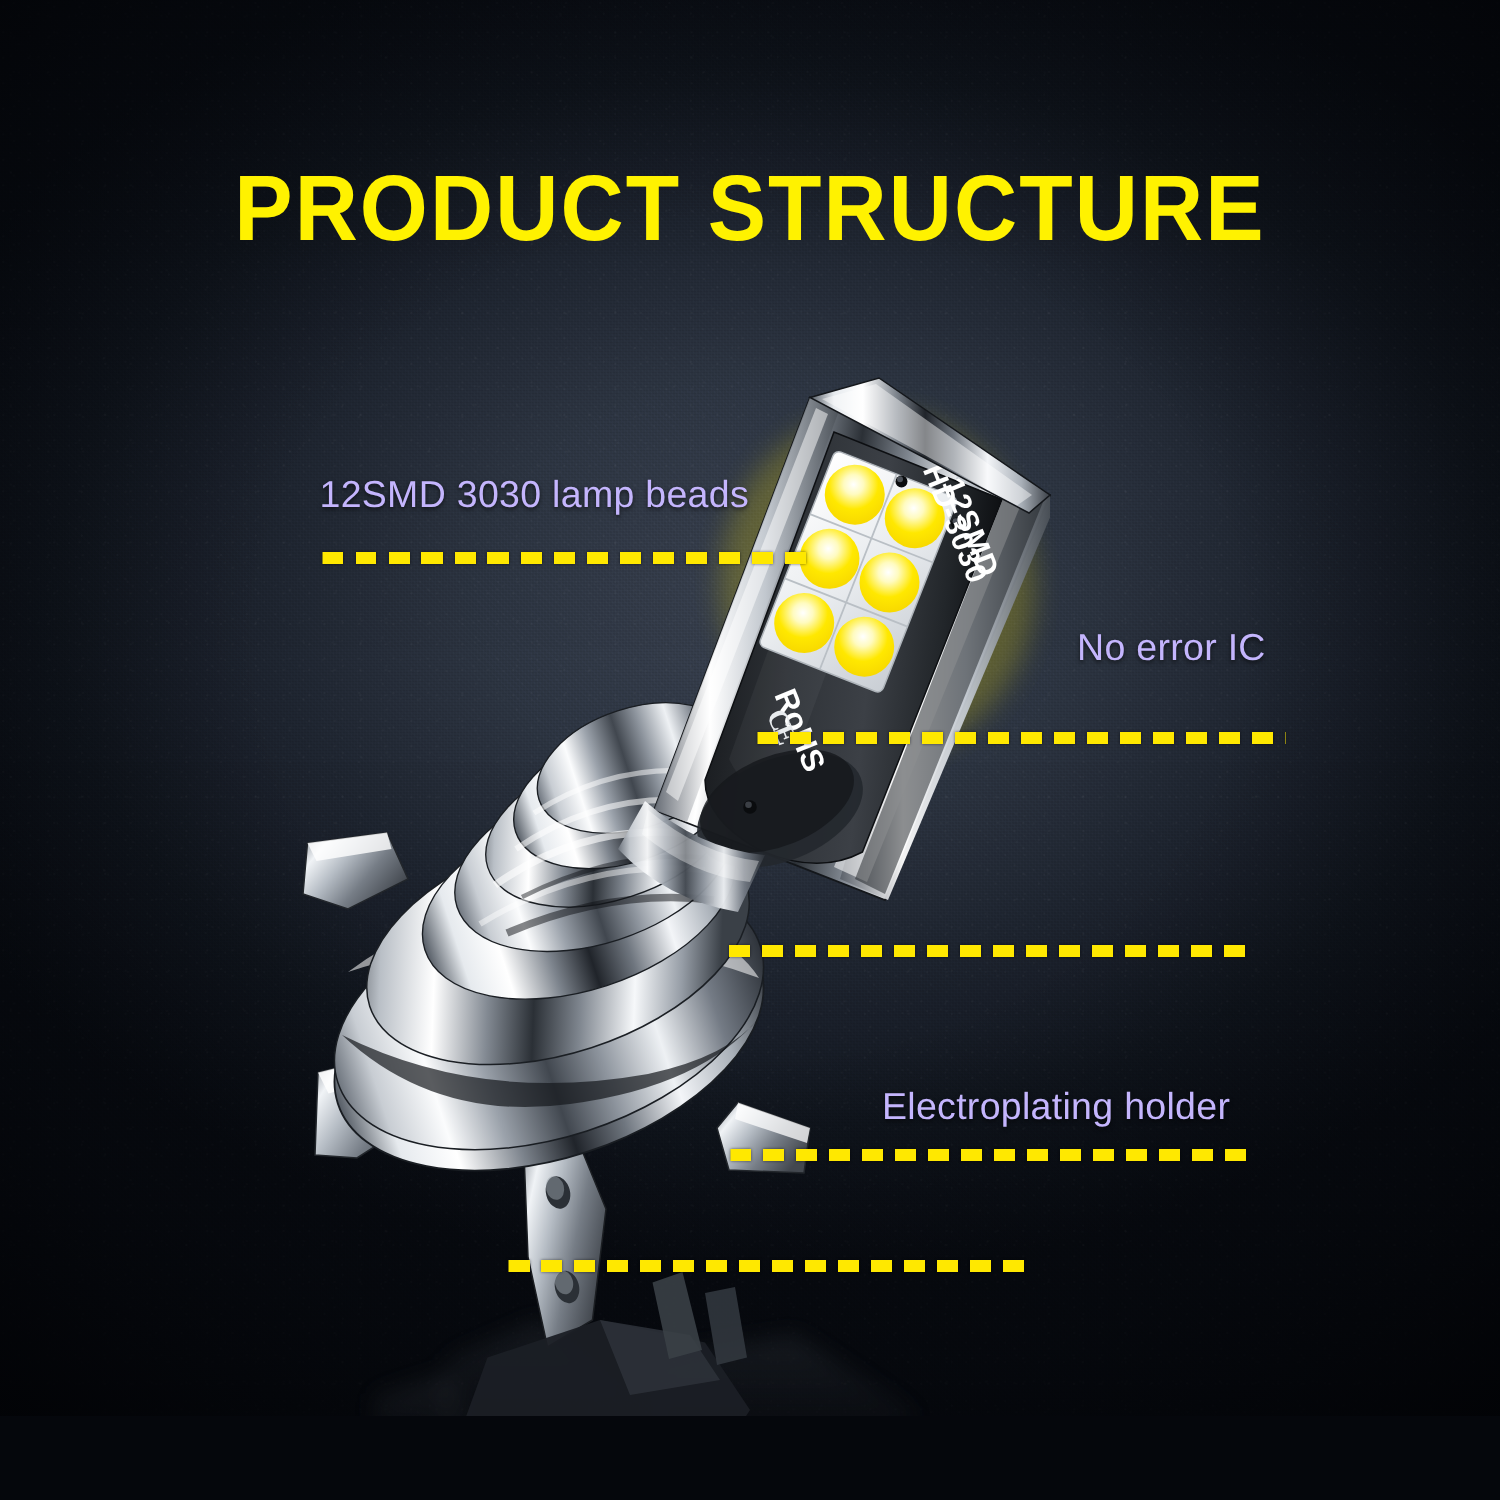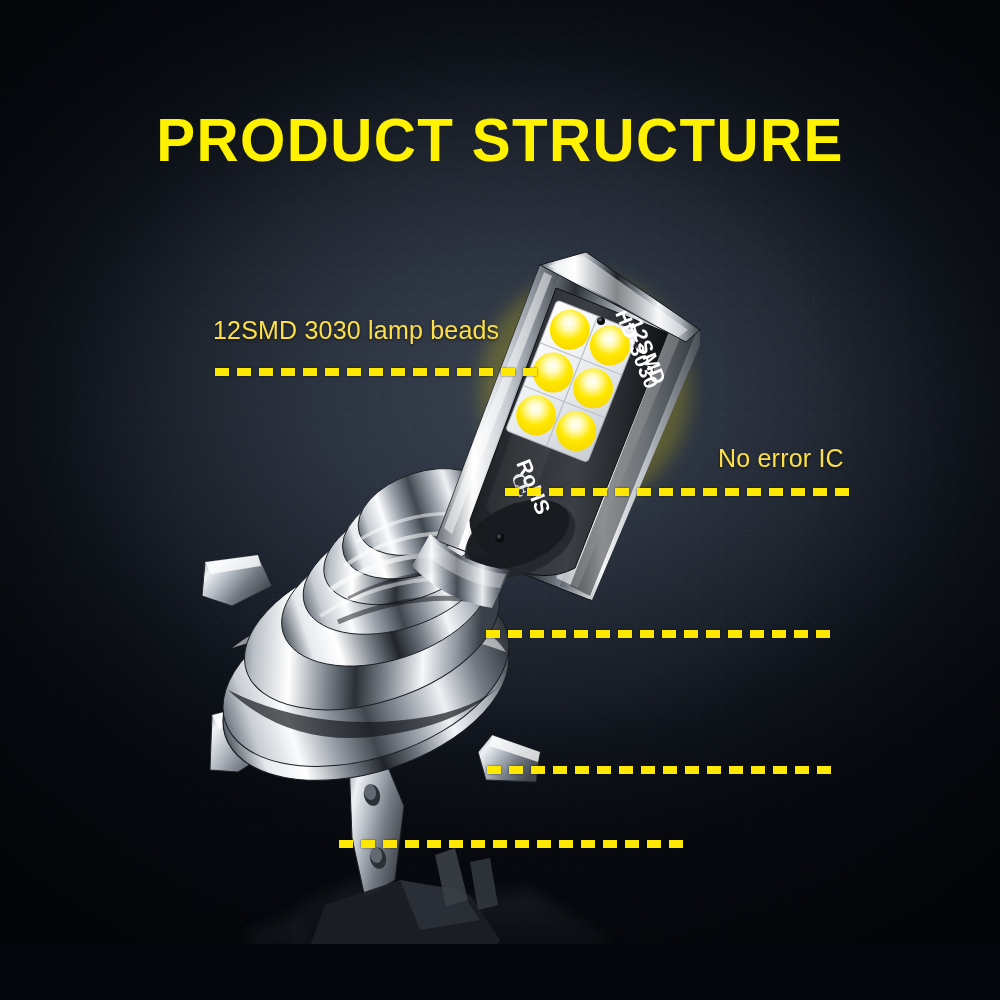--- a/index.html
+++ b/index.html
@@ -59,21 +59,21 @@
     letter-spacing:1.5px;
     line-height:1;
     transform:scaleX(.94);
     font-family:"Liberation Sans", sans-serif;
     white-space:nowrap;
   }
 
   
   .label{
     position:absolute;
-    color:#fde047;
+    color:#c4b5fd;
     font-size:25px;
     font-weight:400;
     line-height:1;
     white-space:nowrap;
     letter-spacing:.2px;
     text-shadow:0 1px 3px rgba(0,0,0,.6);
     text-align:center;
   }
   .dash{
     position:absolute;
@@ -312,22 +312,23 @@
 
     <g>
       <path d="M430 534 Q466 566 510 570 L492 608 Q444 600 412 566 Z" fill="url(#chrome1)" opacity="0.95"></path>
       <path d="M432 540 Q468 570 506 574 L500 588 Q462 584 428 556 Z" fill="#ffffff" opacity="0.35"></path>
     </g>
   </svg>
 
   <div class="label" style="left:213px;top:318px;">12SMD 3030 lamp beads</div>
   <div class="dash" style="left:215px;top:368px;width:330px;"></div>
 
-  <div class="label" style="left:718px;top:446px;">No error IC</div>
+  <div class="label" style="left:718px;top:420px;">No error IC</div>
   <div class="dash" style="left:505px;top:488px;width:352px;"></div>
 
   <div class="dash" style="left:486px;top:630px;width:348px;"></div>
 
+  <div class="label" style="left:588px;top:726px;">Electroplating holder</div>
   <div class="dash" style="left:487px;top:766px;width:349px;"></div>
 
   <div class="dash" style="left:339px;top:840px;width:347px;"></div>
 
 </div>
 
 </body></html>

